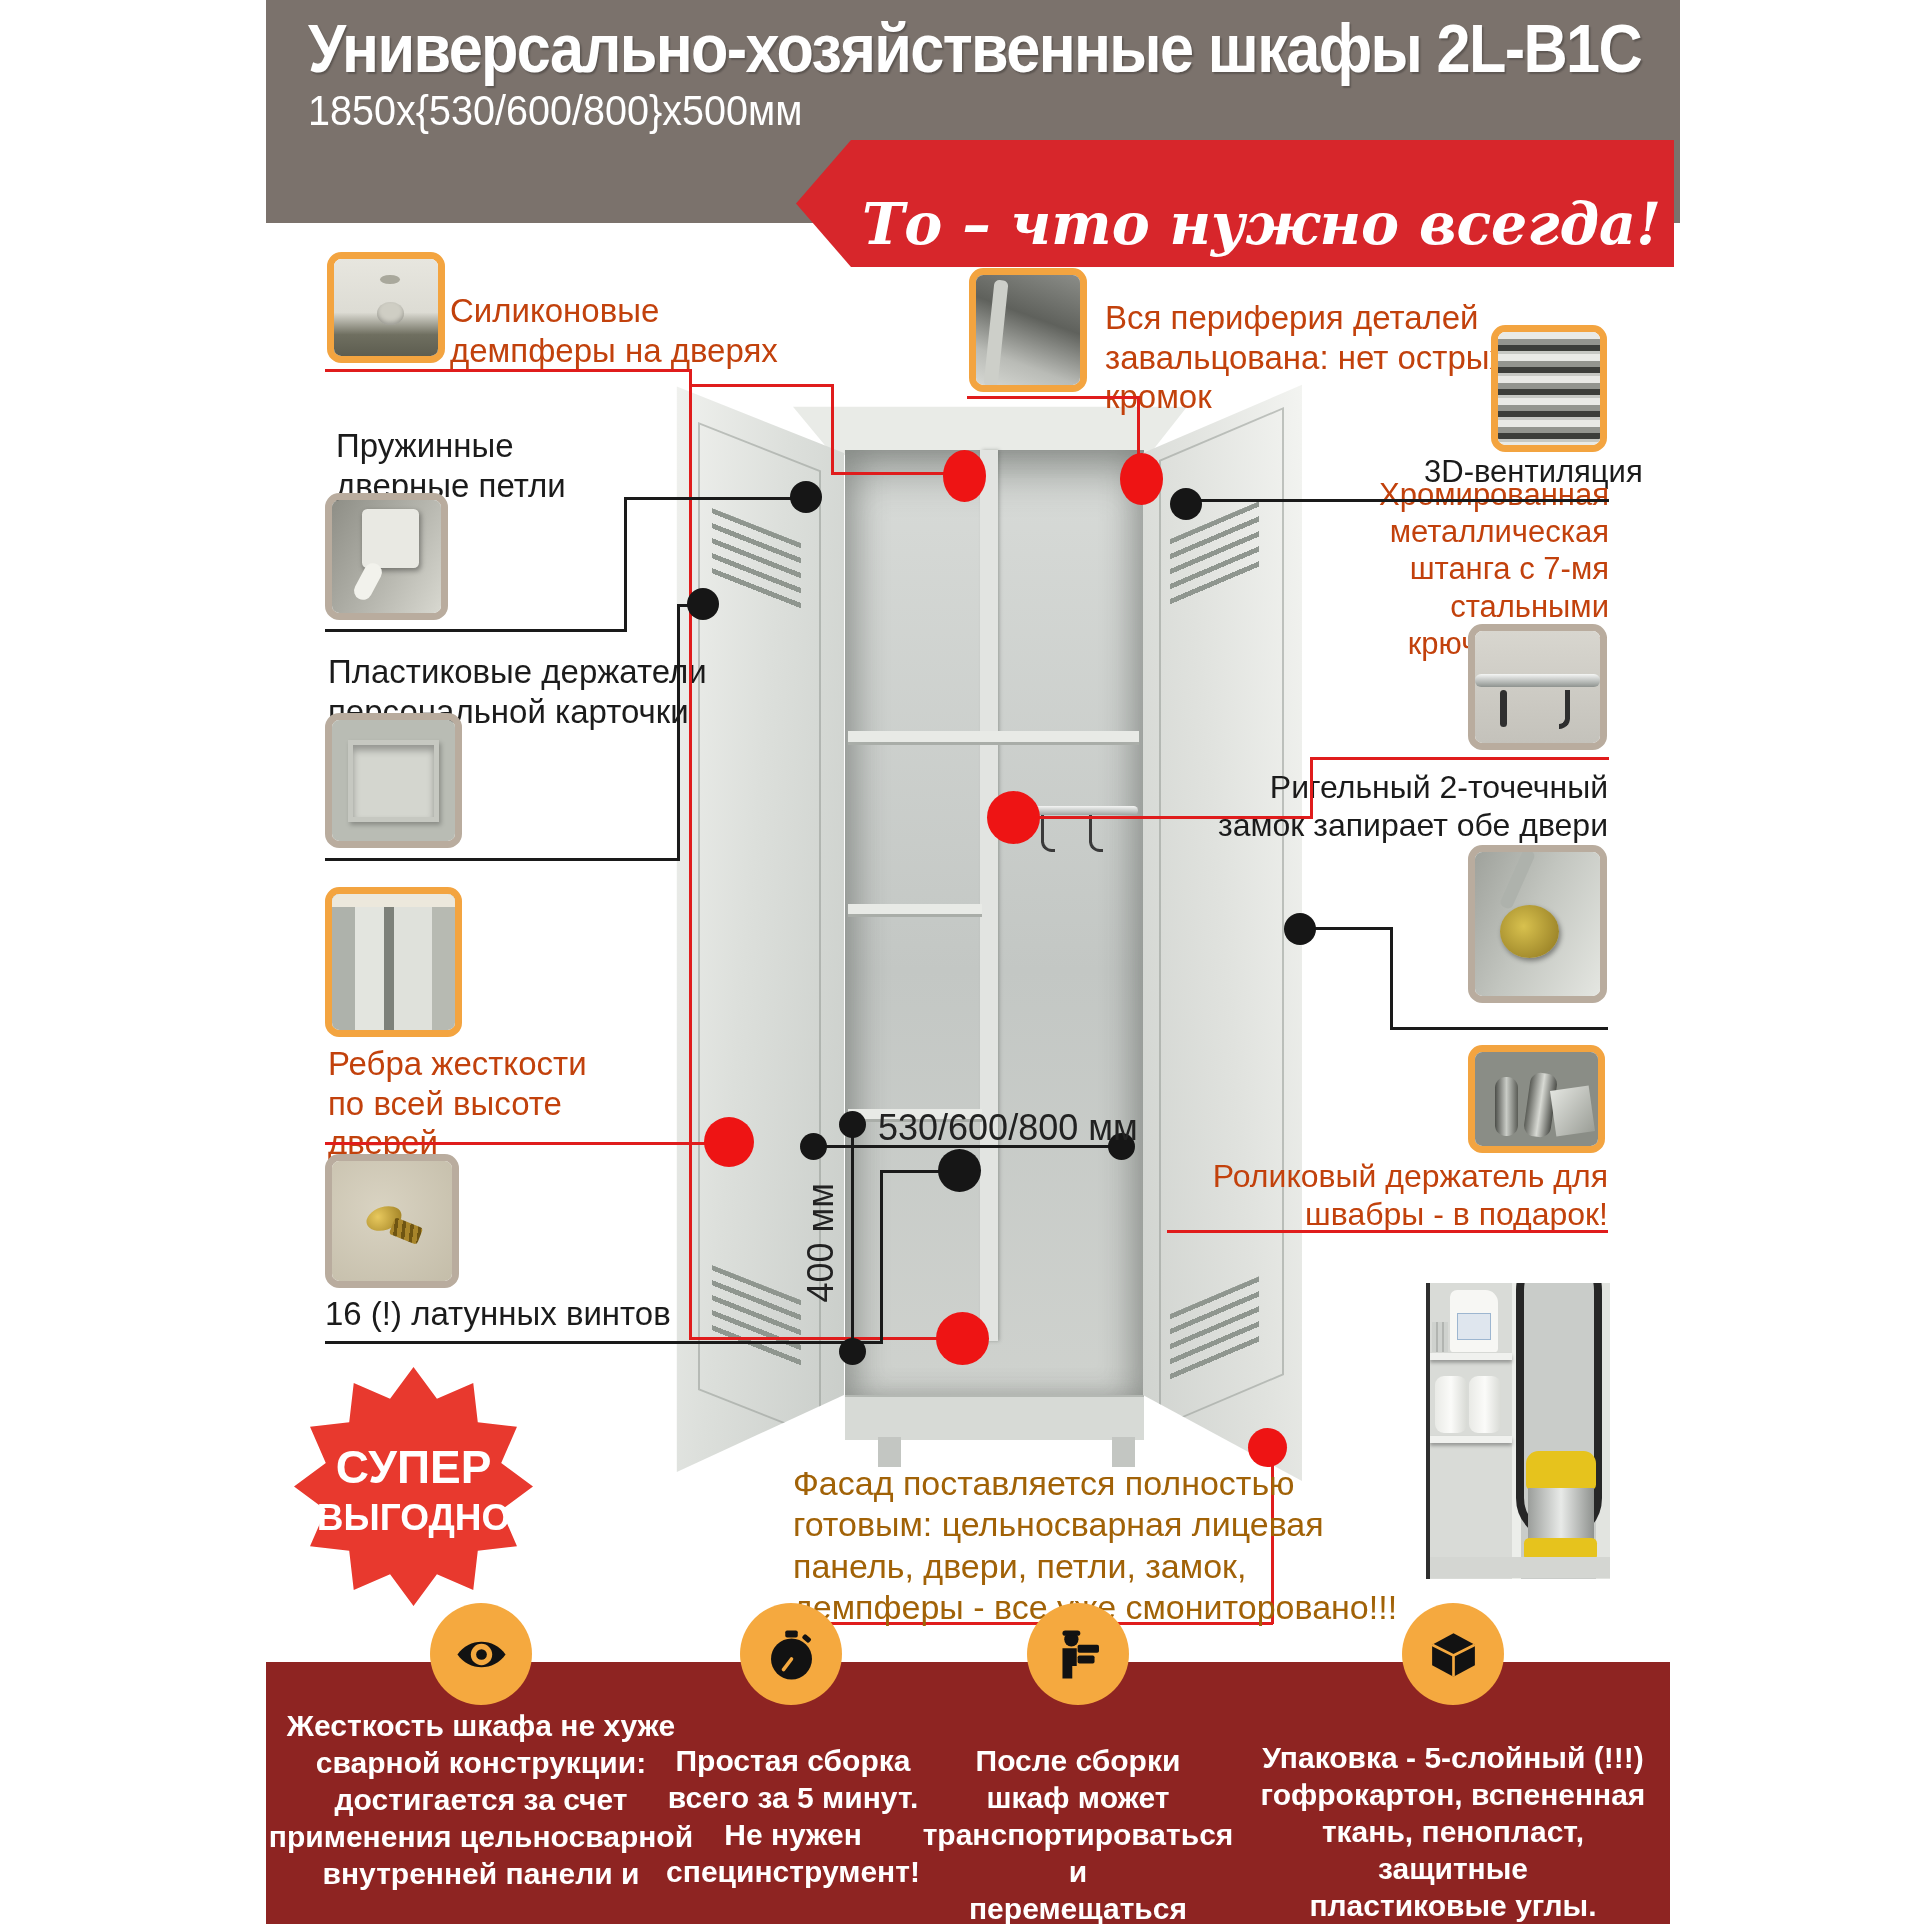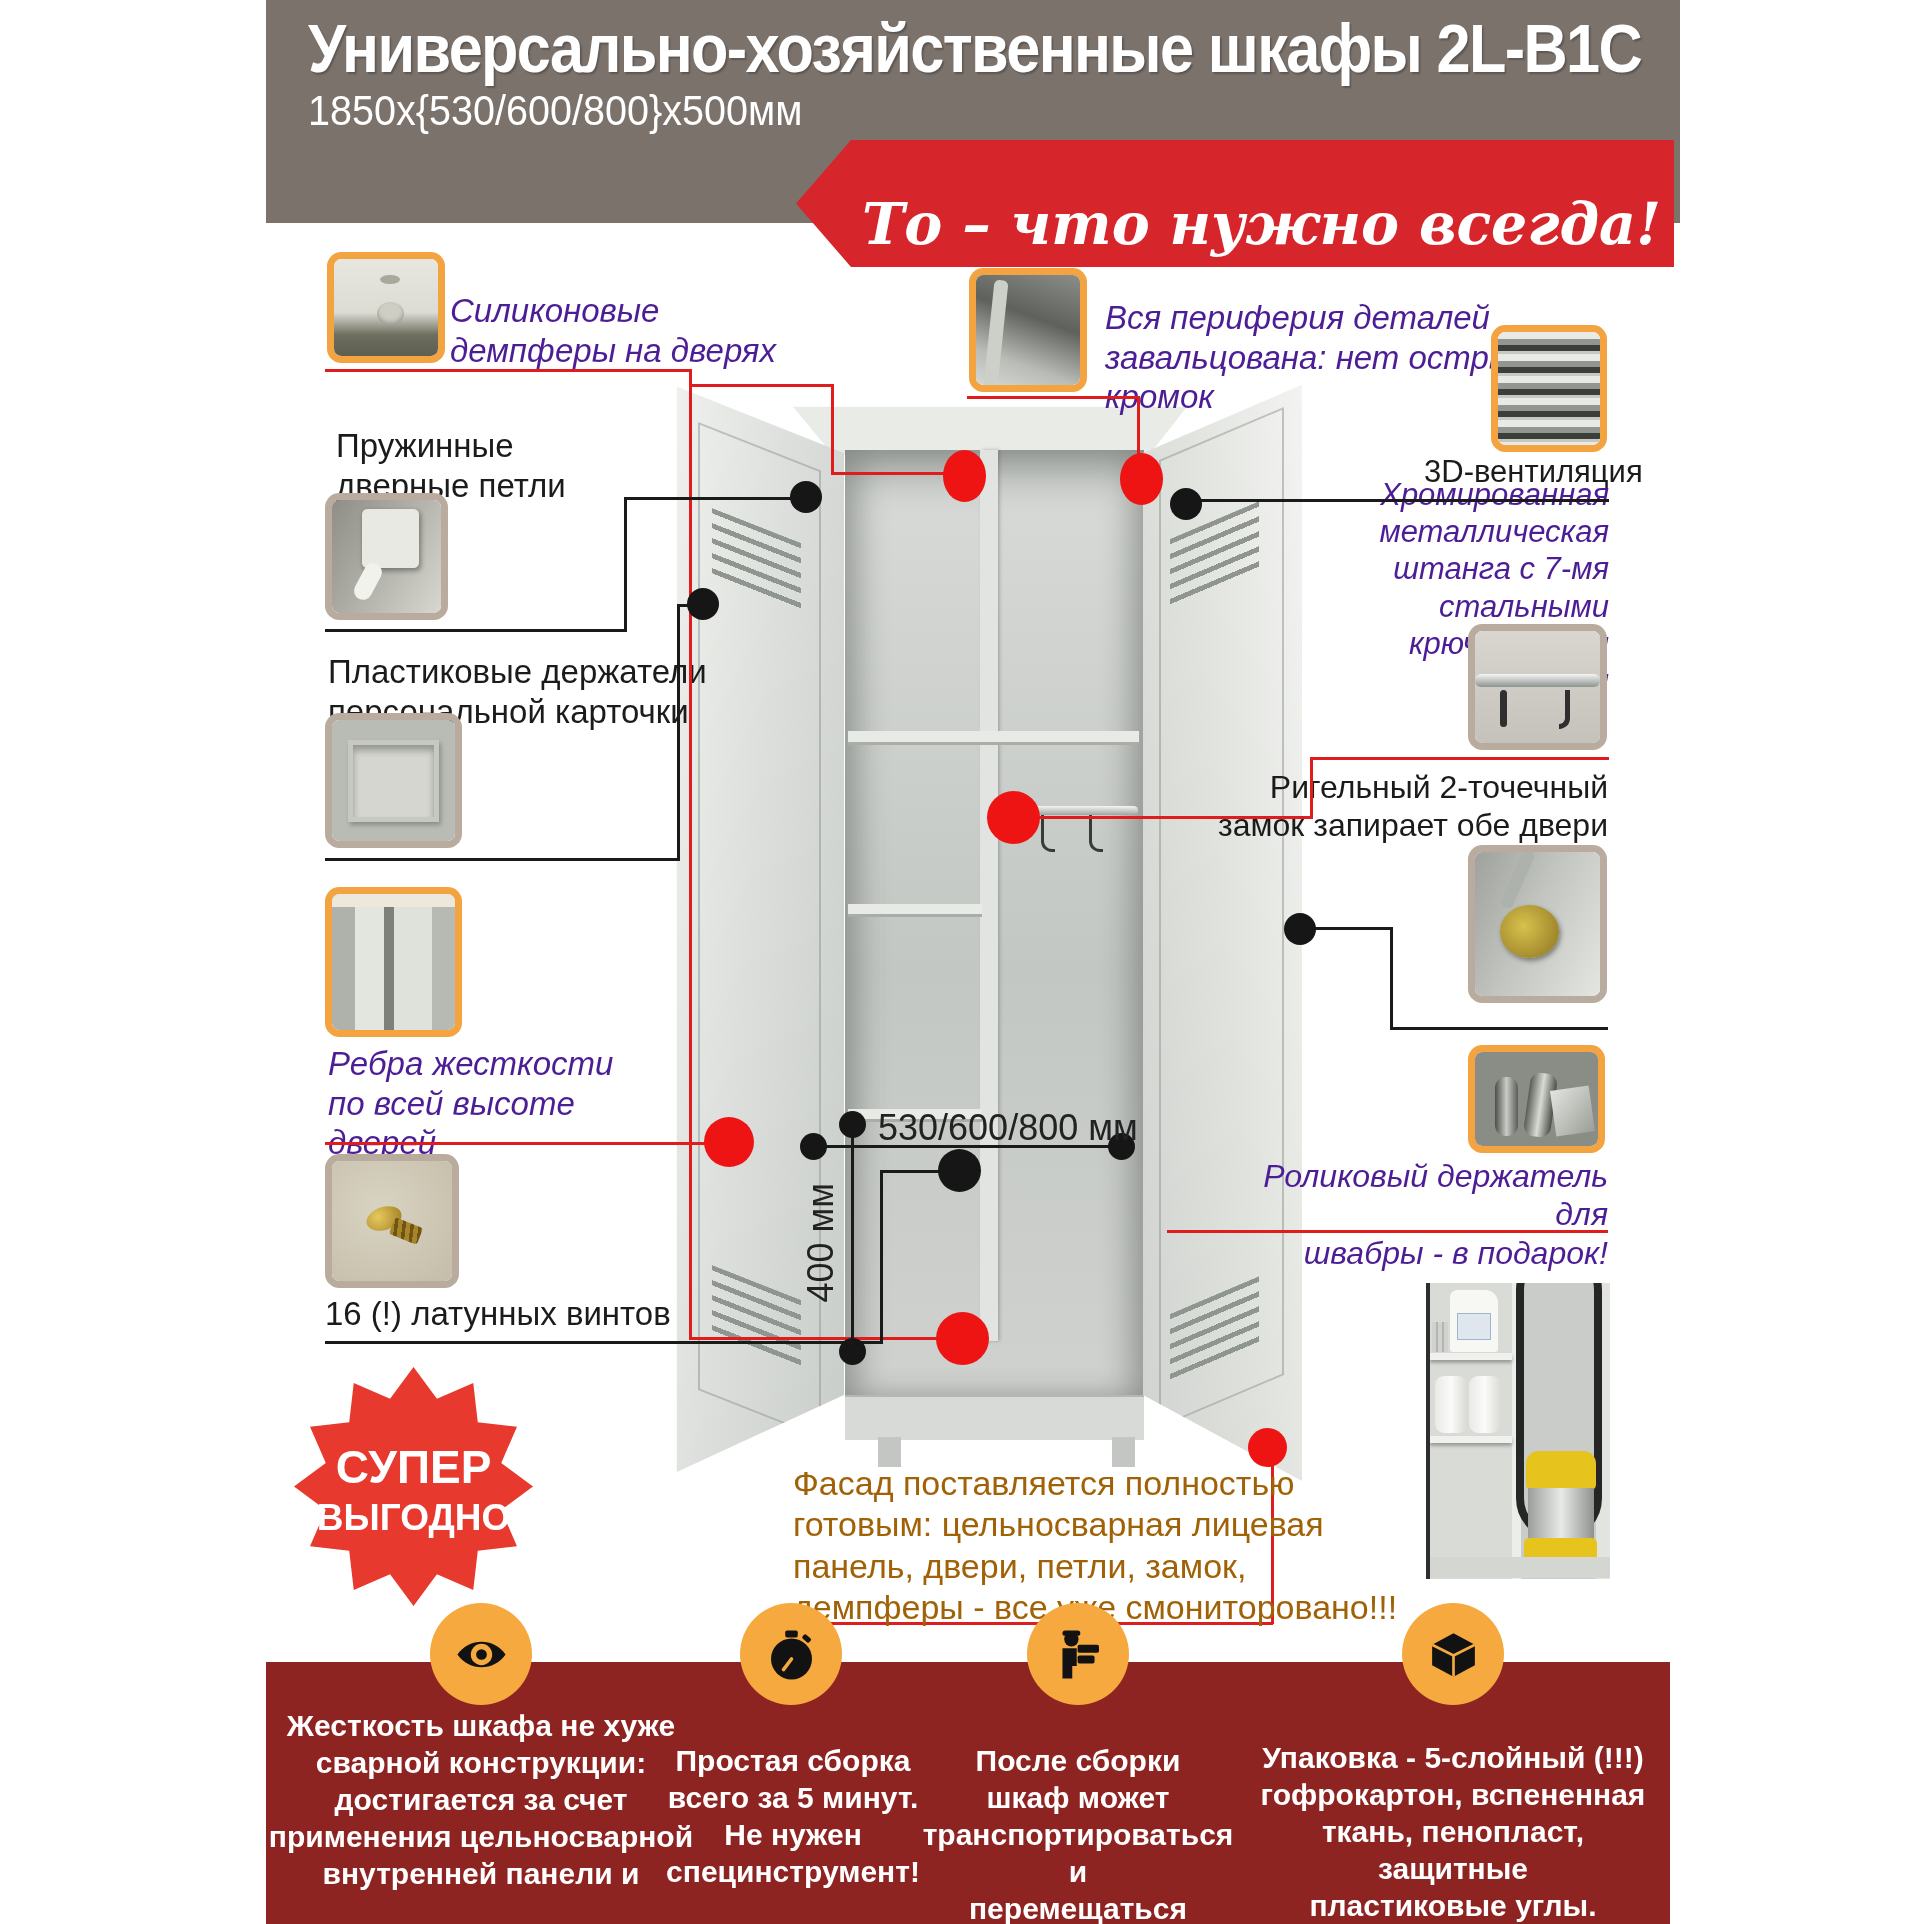--- a/index.html
+++ b/index.html
@@ -14,21 +14,21 @@
   #ribbon { position:absolute; left:796px; top:140px; width:878px; height:127px; background:#d7262b; clip-path:polygon(0 50%, 55px 0, 100% 0, 100% 100%, 55px 100%); }
   #ribbon .txt { position:absolute; left:0; top:0; width:100%; height:100%; display:flex; align-items:center; justify-content:center; padding-left:53px; color:#fff; font-family:"DejaVu Serif", serif; font-style:italic; font-weight:bold; font-size:57px; white-space:nowrap;margin-top:20px; }
   
   .thumb { position:absolute; border-radius:14.3px; overflow:hidden; }
   .thumb.orange { border:7.1px solid #f3a440; }
   .thumb.beige { border:7.1px solid #b9ac9e; }
   .thumb .fill { position:absolute; inset:0; }
   
   .lbl { position:absolute; font-size:33px; line-height:1.2; color:#1b1b1b; }
   .lbl span { display:block; }
-  .lbl.red { color:#4c1d95;font-style:italic; }
+  .lbl.red { color:#c2410c; }
   .lbl.r { text-align:right; }
   .lbl.c { text-align:right; }
   
   .ln { position:absolute; background:#1a1a1a; }
   .ln.red { background:#e01c1c; }
   .dot { position:absolute; border-radius:50%; background:#161616; }
   .dot.red { background:#ee1414; }
   
   .vents { position:absolute; }
   

